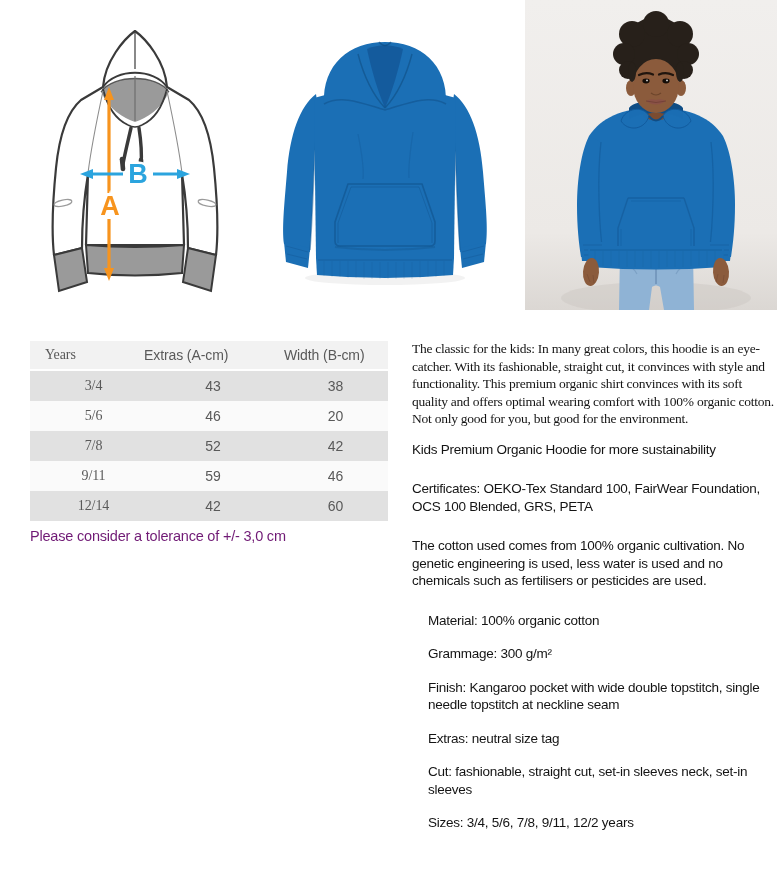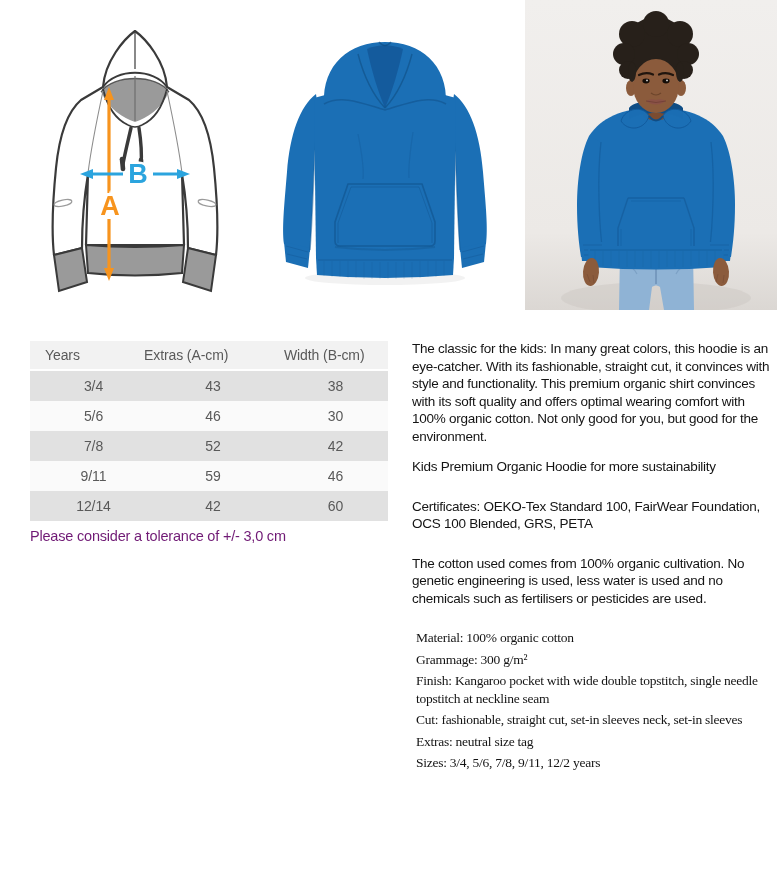--- a/index.html
+++ b/index.html
@@ -13,31 +13,31 @@
   #model-slot{left:525px;top:0;width:252px;height:310px;}
 
   
   .size-table-wrap{position:absolute;left:30px;top:341px;width:358px;}
   table.size{border-collapse:collapse;table-layout:fixed;width:358px;
              color:var(--table-text,#595959);font-size:14px;letter-spacing:-0.1px;}
   table.size th{font-weight:400;text-align:left;height:26px;
                 background:var(--table-header-bg,#F2F2F2);
                 border-bottom:2px solid #fff;}
   table.size td{height:28px;text-align:center;}
-  table.size .c1{padding-left:15px;}
+  table.size .c1{padding-left:15px;font-family:Liberation Serif, serif;}
   table.size tbody tr:nth-child(odd){background:var(--table-row-dark-bg,#E1E1E1);}
   table.size tbody tr:nth-child(even){background:var(--table-row-light-bg,#FAFAFA);}
   .tolerance{margin-top:7px;color:#701a75;font-size:14.5px;letter-spacing:-0.2px;}
 
   
   .desc{position:absolute;left:412px;top:340px;width:365px;color:#141414;
         font-size:13.5px;line-height:17.5px;letter-spacing:-0.25px;}
   .desc p{margin:0 0 22px;}
-  .desc p.p-first{margin-bottom:13px;}
-  .desc .spec{margin:4px;font-family:Liberation Serif, serif;}
+  .desc p.p-first{margin-bottom:13px;font-family:Liberation Serif, serif;}
+  .desc .spec{margin:16px;}
 
   
   .outline{stroke:var(--diagram-outline,#3A3A3A);fill:none;}
   .f-gray{fill:var(--diagram-gray,#9A9A9A);}
   .f-blue{fill:var(--hoodie-blue,#1B6FB5);}
   .lbl{font-family:"Liberation Sans",sans-serif;font-weight:bold;font-size:27px;
        text-anchor:middle;paint-order:stroke;stroke:#fff;stroke-width:5px;}
   .lbl-a{fill:var(--arrow-a-orange,#F7941E);}
   .lbl-b{fill:var(--arrow-b-blue,#2BA4DE);}
 </style>
@@ -240,21 +240,21 @@
       </thead>
       <tbody>
           <tr>
             <td class="c1">3/4</td>
             <td>43</td>
             <td>38</td>
           </tr>
           <tr>
             <td class="c1">5/6</td>
             <td>46</td>
-            <td>30</td>
+            <td>20</td>
           </tr>
           <tr>
             <td class="c1">7/8</td>
             <td>52</td>
             <td>42</td>
           </tr>
           <tr>
             <td class="c1">9/11</td>
             <td>59</td>
             <td>46</td>
@@ -273,19 +273,19 @@
     <div>
         <p class="p-first">The classic for the kids: In many great colors, this hoodie is an eye-catcher. With its fashionable, straight cut, it convinces with style and functionality. This premium organic shirt convinces with its soft quality and offers optimal wearing comfort with 100% organic cotton. Not only good for you, but good for the environment.</p>
         <p>Kids Premium Organic Hoodie for more sustainability</p>
         <p>Certificates: OEKO-Tex Standard 100, FairWear Foundation, OCS 100 Blended, GRS, PETA</p>
         <p>The cotton used comes from 100% organic cultivation. No genetic engineering is used, less water is used and no chemicals such as fertilisers or pesticides are used.</p>
       </div>
     <div>
         <div class="spec">Material: 100% organic cotton</div>
         <div class="spec">Grammage: 300 g/m²</div>
         <div class="spec">Finish: Kangaroo pocket with wide double topstitch, single needle topstitch at neckline seam</div>
+        <div class="spec">Extras: neutral size tag</div>
         <div class="spec">Cut: fashionable, straight cut, set-in sleeves neck, set-in sleeves</div>
-        <div class="spec">Extras: neutral size tag</div>
         <div class="spec">Sizes: 3/4, 5/6, 7/8, 9/11, 12/2 years</div>
       </div>
   </div>
 
 </div>
 
 </body></html>

